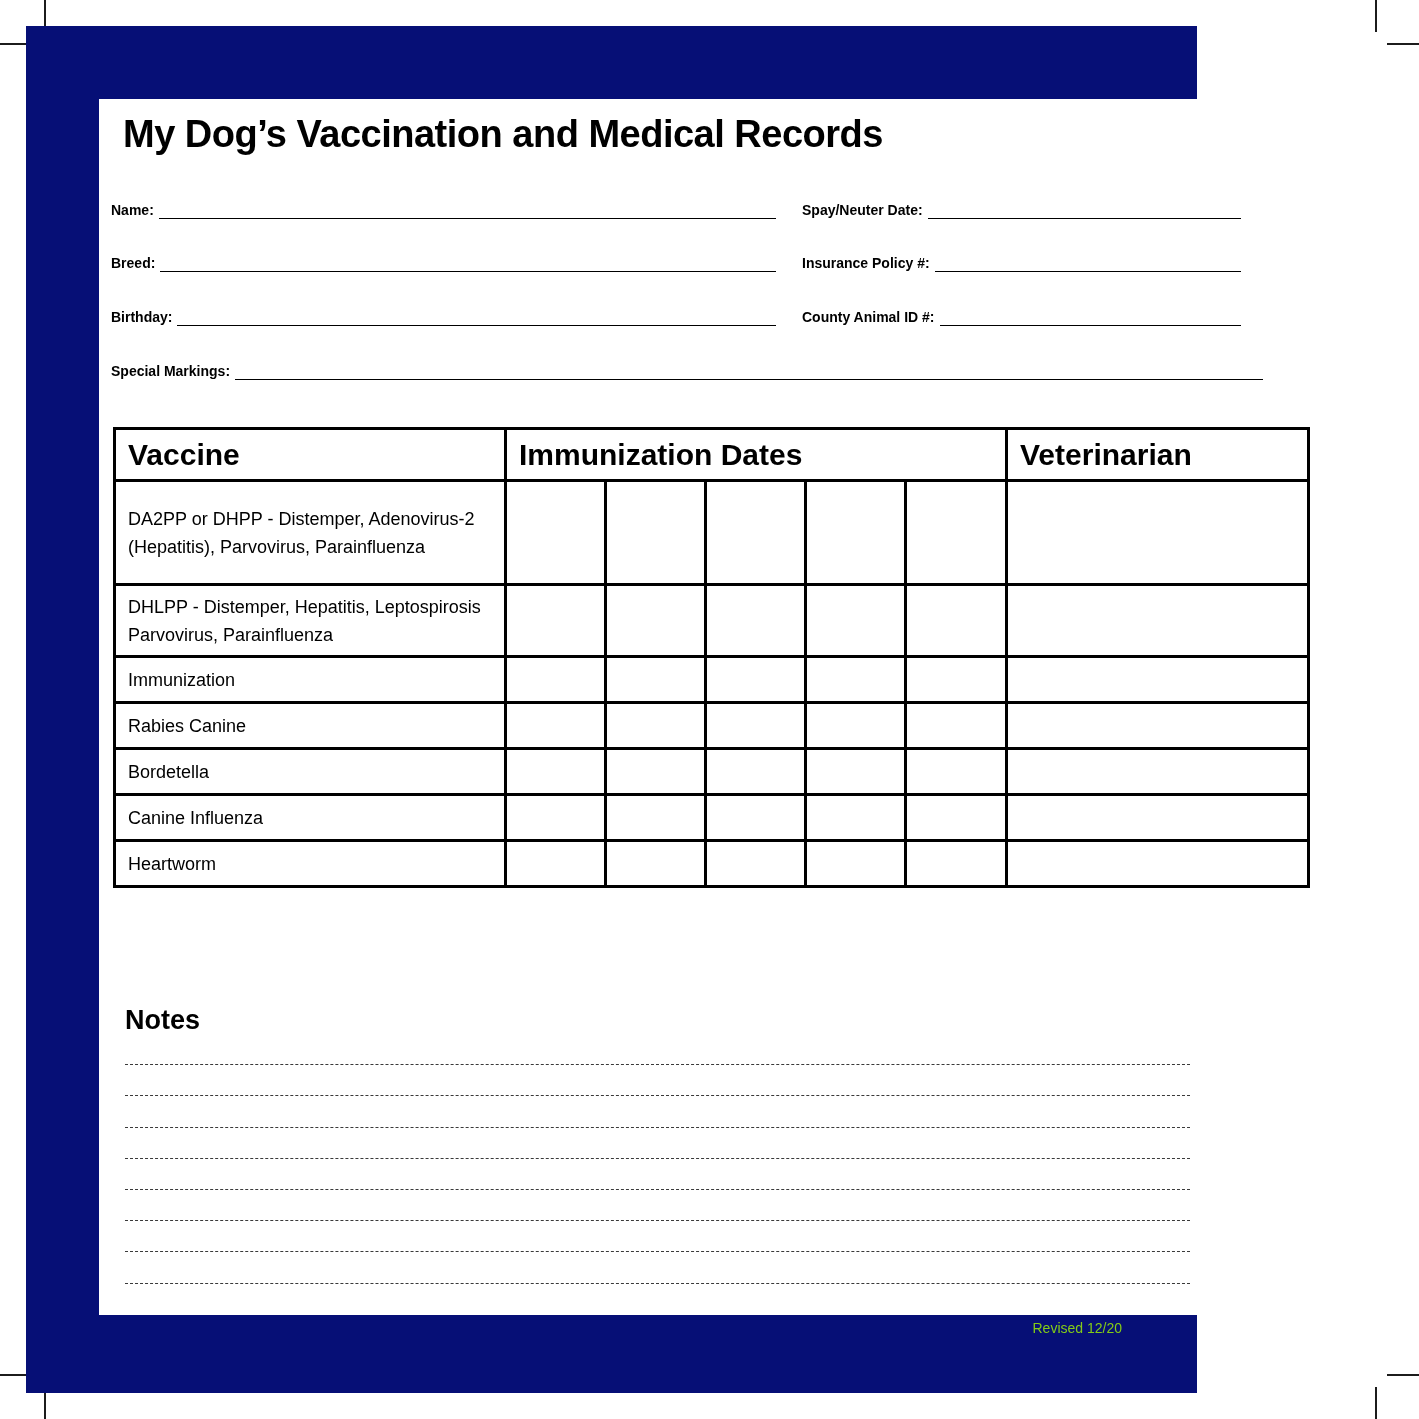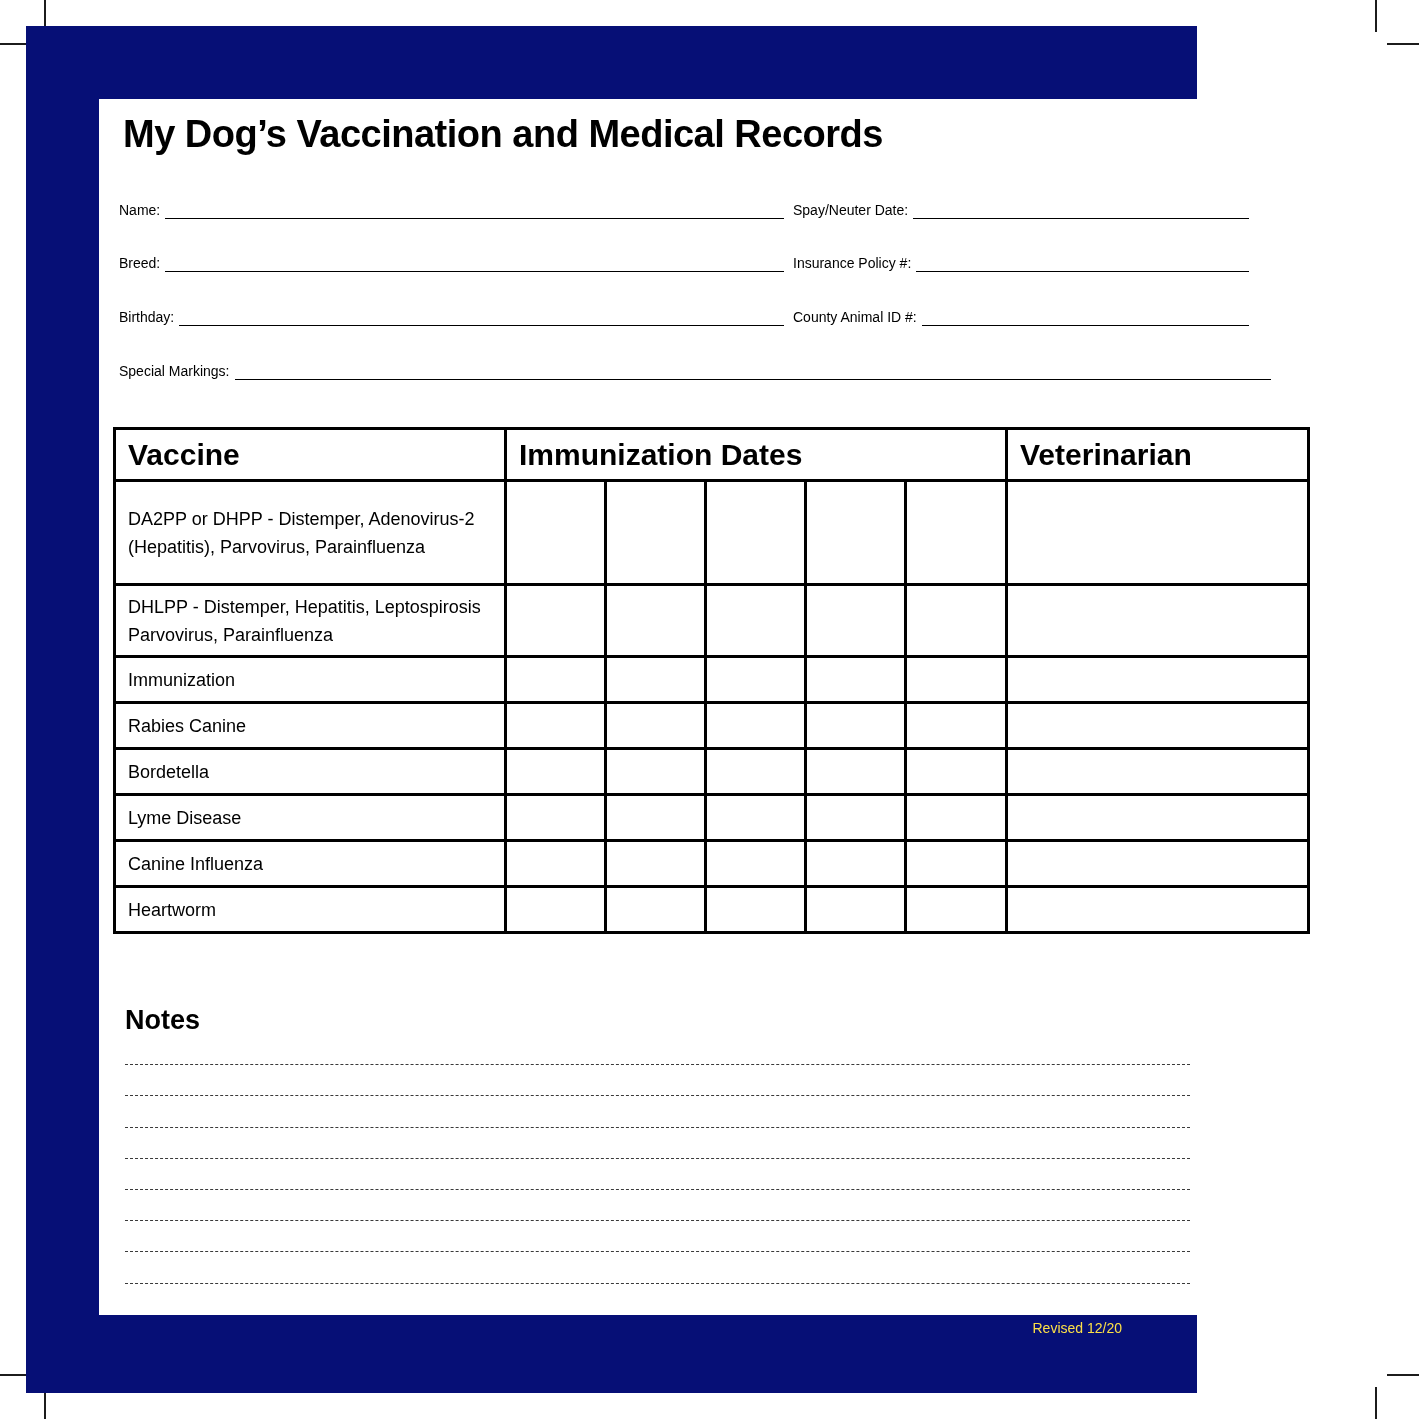--- a/index.html
+++ b/index.html
@@ -32,26 +32,26 @@
     background: #ffffff;
   }
 
   .title {
     position: absolute; left: 24px; top: 14px;
     font-size: 38px; font-weight: bold; letter-spacing: -0.5px;
     white-space: nowrap;
   }
 
   
-  .field-row { position: absolute; left: 20px; display: flex; align-items: flex-start; height: 24px; }
+  .field-row { position: absolute; left: 12px; display: flex; align-items: flex-start; height: 24px; font-weight: bold; }
   .field-row.two-col { width: 1130px; }
   .field-row.full { width: 1152px; }
   .fgroup { display: flex; align-items: flex-end; }
   .fgroup.left { width: 665px; flex: none; }
-  .fgroup.right { flex: 1; margin-left: 9px; }
+  .fgroup.right { flex: 1; margin-left: 26px; }
   .flabel { font-size: 14px; line-height: 18px; white-space: nowrap; padding-right: 5px; }
   .fline { flex: 1; border-bottom: 1.5px solid #000; height: 24px; font-size: 14px; }
 
   
   .vtable-wrap { position: absolute; left: 14px; top: 328px; }
   table { border-collapse: collapse; table-layout: fixed; width: 1194px; }
   th, td { border: 3px solid #000; }
   thead th {
     height: 52px; font-size: 30px; font-weight: bold;
     text-align: left; vertical-align: middle; padding-left: 12px;
@@ -69,21 +69,21 @@
   .notes-heading {
     position: absolute; left: 26px; top: 906px;
     font-size: 27px; font-weight: bold; line-height: 30px;
   }
   .notes-lines { position: absolute; left: 26px; top: 935px; width: 1065px; }
   .note-line { height: 31.2px; border-bottom: 1px dashed #3a3a3a; font-size: 14px; }
 
   
   .revised {
     position: absolute; right: 75px; top: 1294px;
-    font-size: 14px; color: #fde047; white-space: nowrap;
+    font-size: 14px; color: #84cc16; white-space: nowrap;
   }
 </style>
 </head>
 <body>
 
 <div class="canvas">
 
   <div class="crop v" style="left:44px; top:0;"></div>
   <div class="crop h" style="left:0; top:43px;"></div>
   <div class="crop v" style="left:1375px; top:0;"></div>
@@ -197,29 +197,20 @@
               <tr>
                 <td class="vaccine-cell">Bordetella</td>
                 <td class="date-cell"></td>
                 <td class="date-cell"></td>
                 <td class="date-cell"></td>
                 <td class="date-cell"></td>
                 <td class="date-cell"></td>
                 <td class="vet-cell"></td>
               </tr>
               <tr>
-                <td class="vaccine-cell">Lyme Disease</td>
-                <td class="date-cell"></td>
-                <td class="date-cell"></td>
-                <td class="date-cell"></td>
-                <td class="date-cell"></td>
-                <td class="date-cell"></td>
-                <td class="vet-cell"></td>
-              </tr>
-              <tr>
                 <td class="vaccine-cell">Canine Influenza</td>
                 <td class="date-cell"></td>
                 <td class="date-cell"></td>
                 <td class="date-cell"></td>
                 <td class="date-cell"></td>
                 <td class="date-cell"></td>
                 <td class="vet-cell"></td>
               </tr>
               <tr>
                 <td class="vaccine-cell">Heartworm</td>

